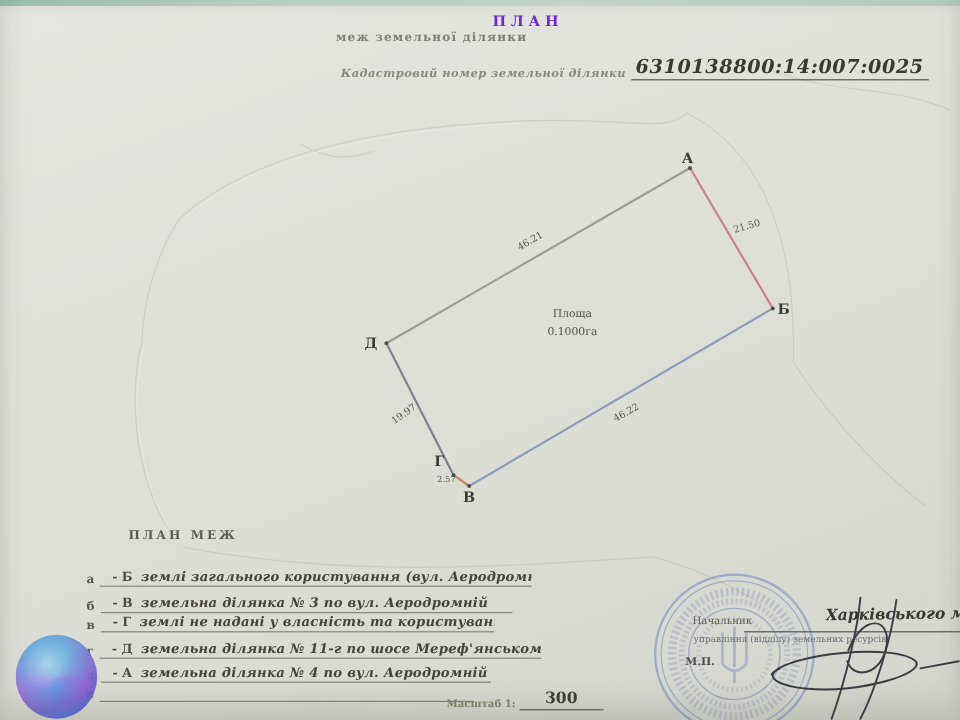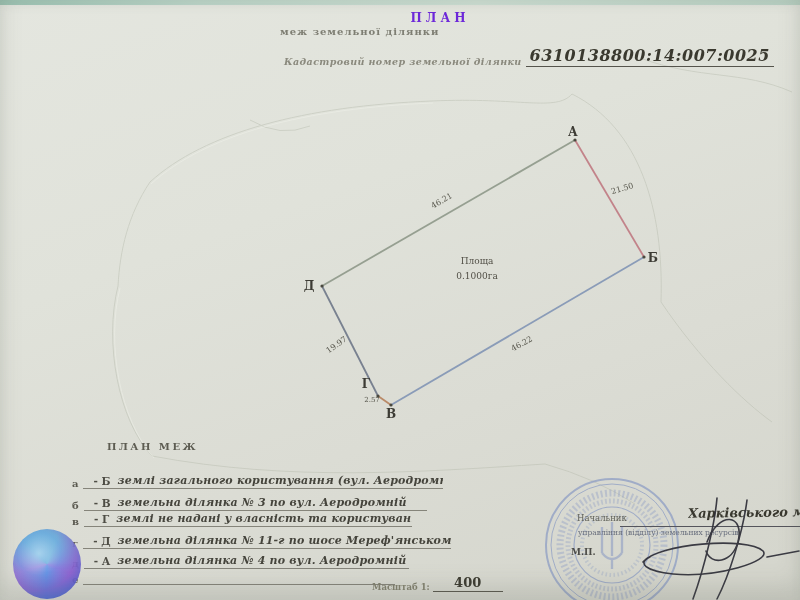--- a/index.html
+++ b/index.html
@@ -167,21 +167,21 @@
 <div class="b-row" style="left:72px;top:571px;">
   <span class="b-letter">е</span>
   <span class="b-line" style="width:302px;height:12px;">
     <span class="b-prefix"></span>
     <span class="b-text"></span>
   </span>
 </div>
 
 <div class="scale-row">
   <span class="scale-label">Масштаб 1:</span>
-  <span class="scale-value">400</span>
+  <span class="scale-value">300</span>
 </div>
 
 <svg class="stamp" viewBox="0 0 140 140">
   <g fill="none" stroke="#7f92c2">
     <circle cx="70" cy="70" r="66" stroke-width="2"></circle>
     <circle cx="70" cy="70" r="61" stroke-width="1"></circle>
     <circle cx="70" cy="70" r="38" stroke-width="1.2"></circle>
     <circle cx="70" cy="70" r="52" stroke-width="7" stroke-dasharray="2 2.4" opacity=".55"></circle>
     <circle cx="70" cy="70" r="44" stroke-width="5" stroke-dasharray="1.8 2.2" opacity=".5"></circle>
     <circle cx="70" cy="70" r="30" stroke-width="4" stroke-dasharray="1.6 2.4" opacity=".45"></circle>

